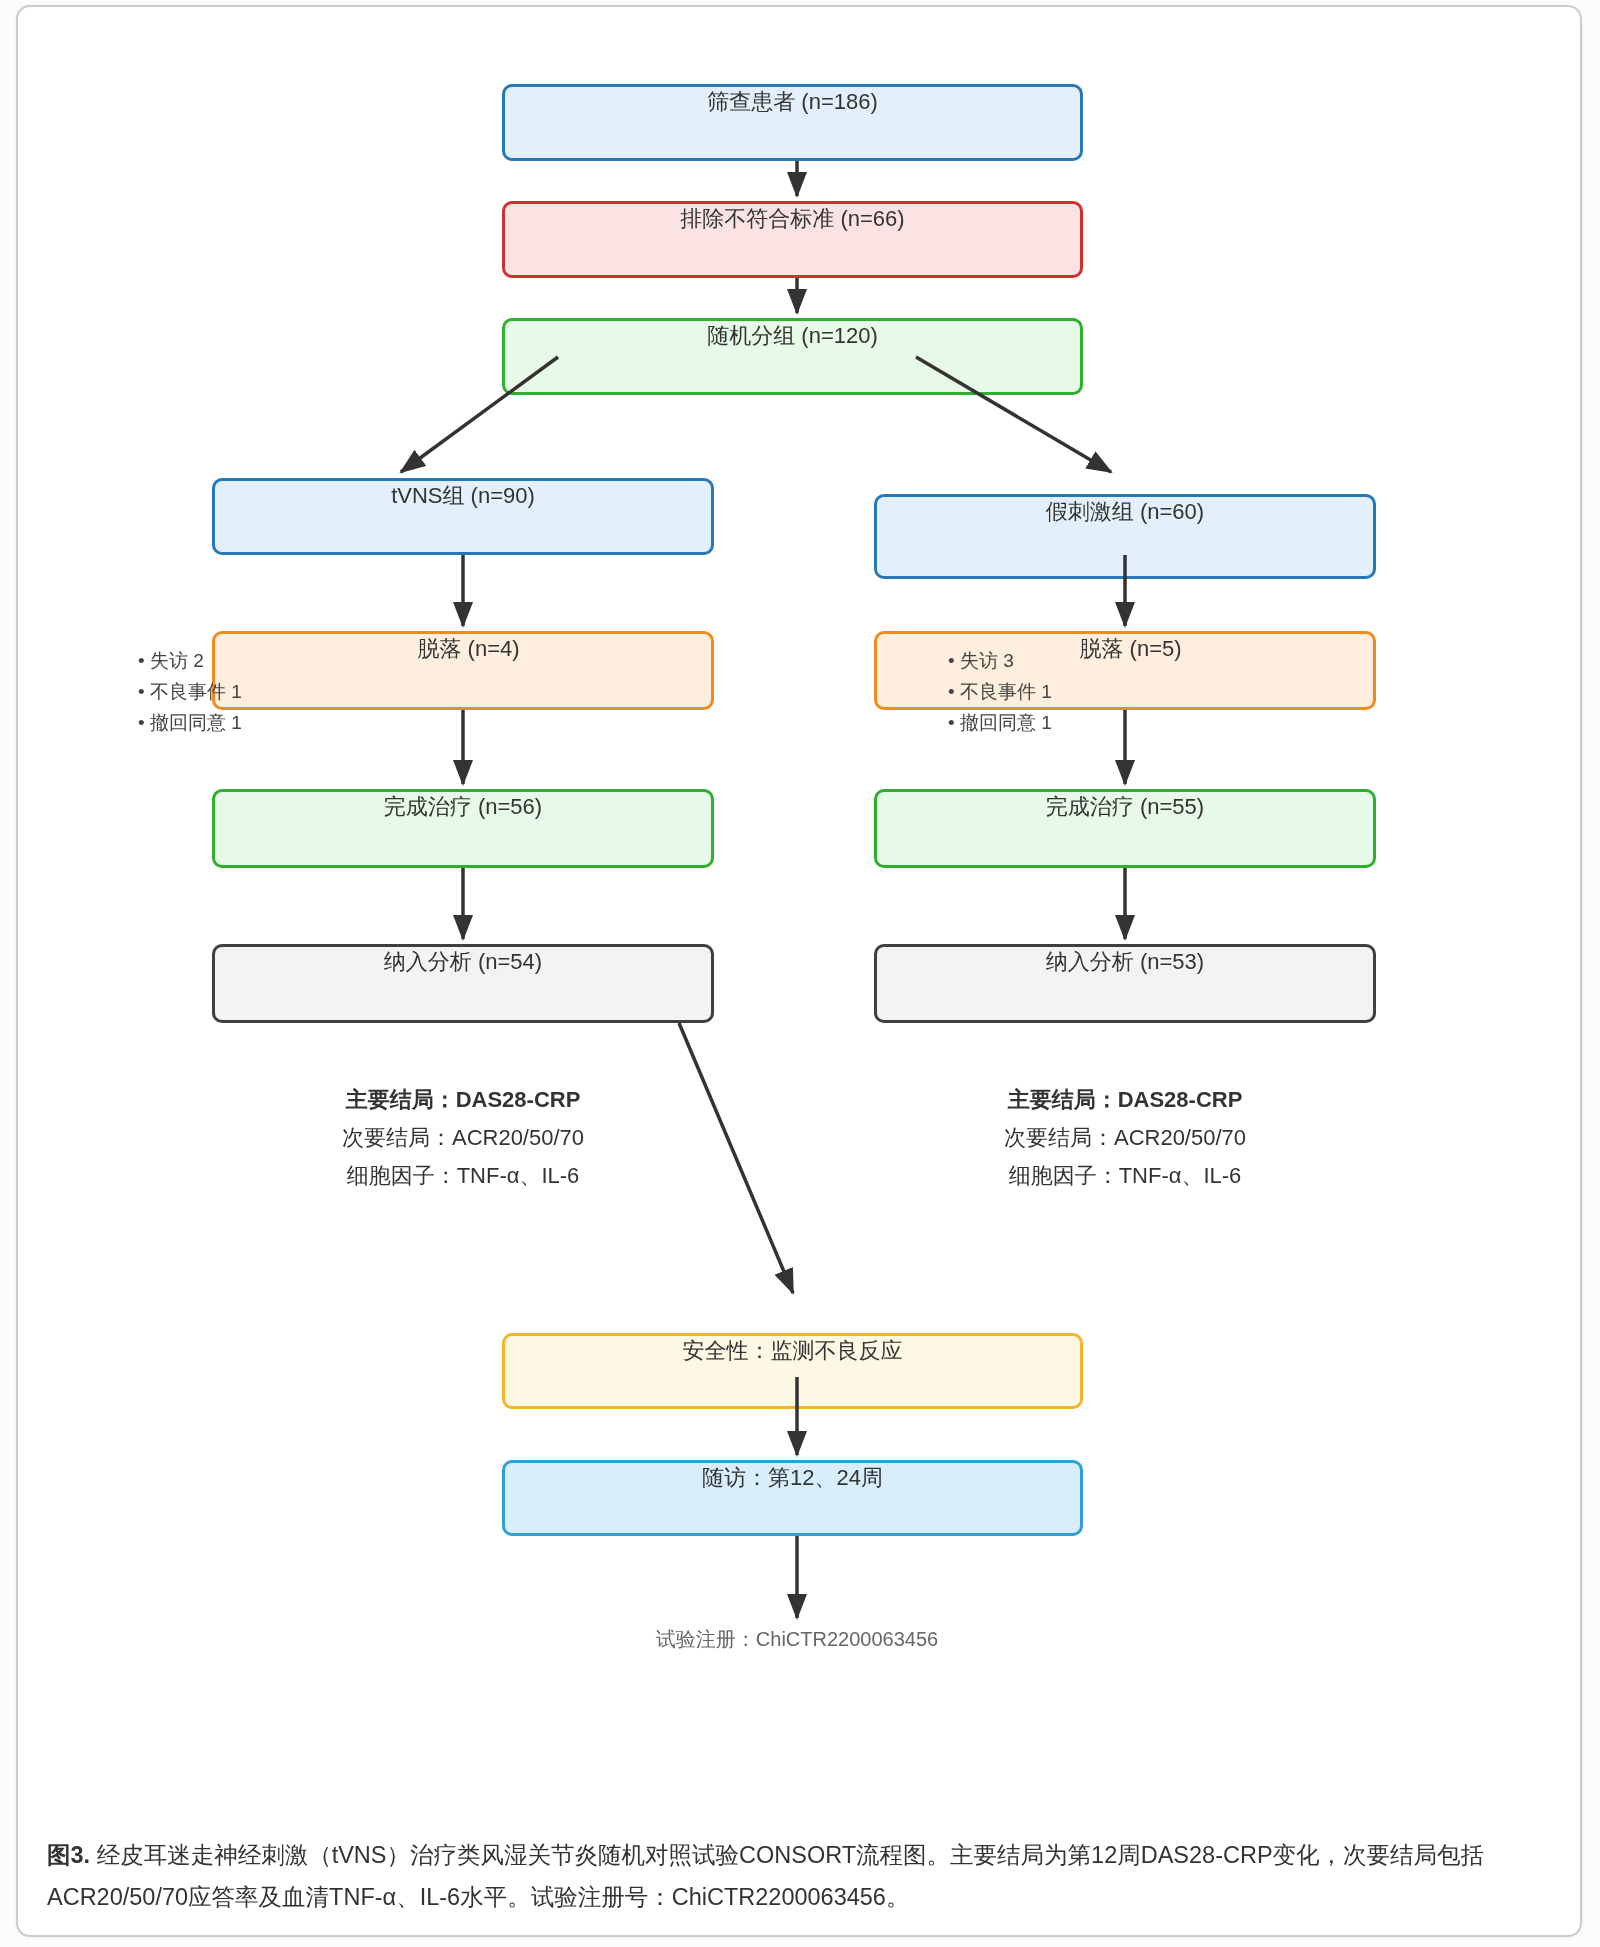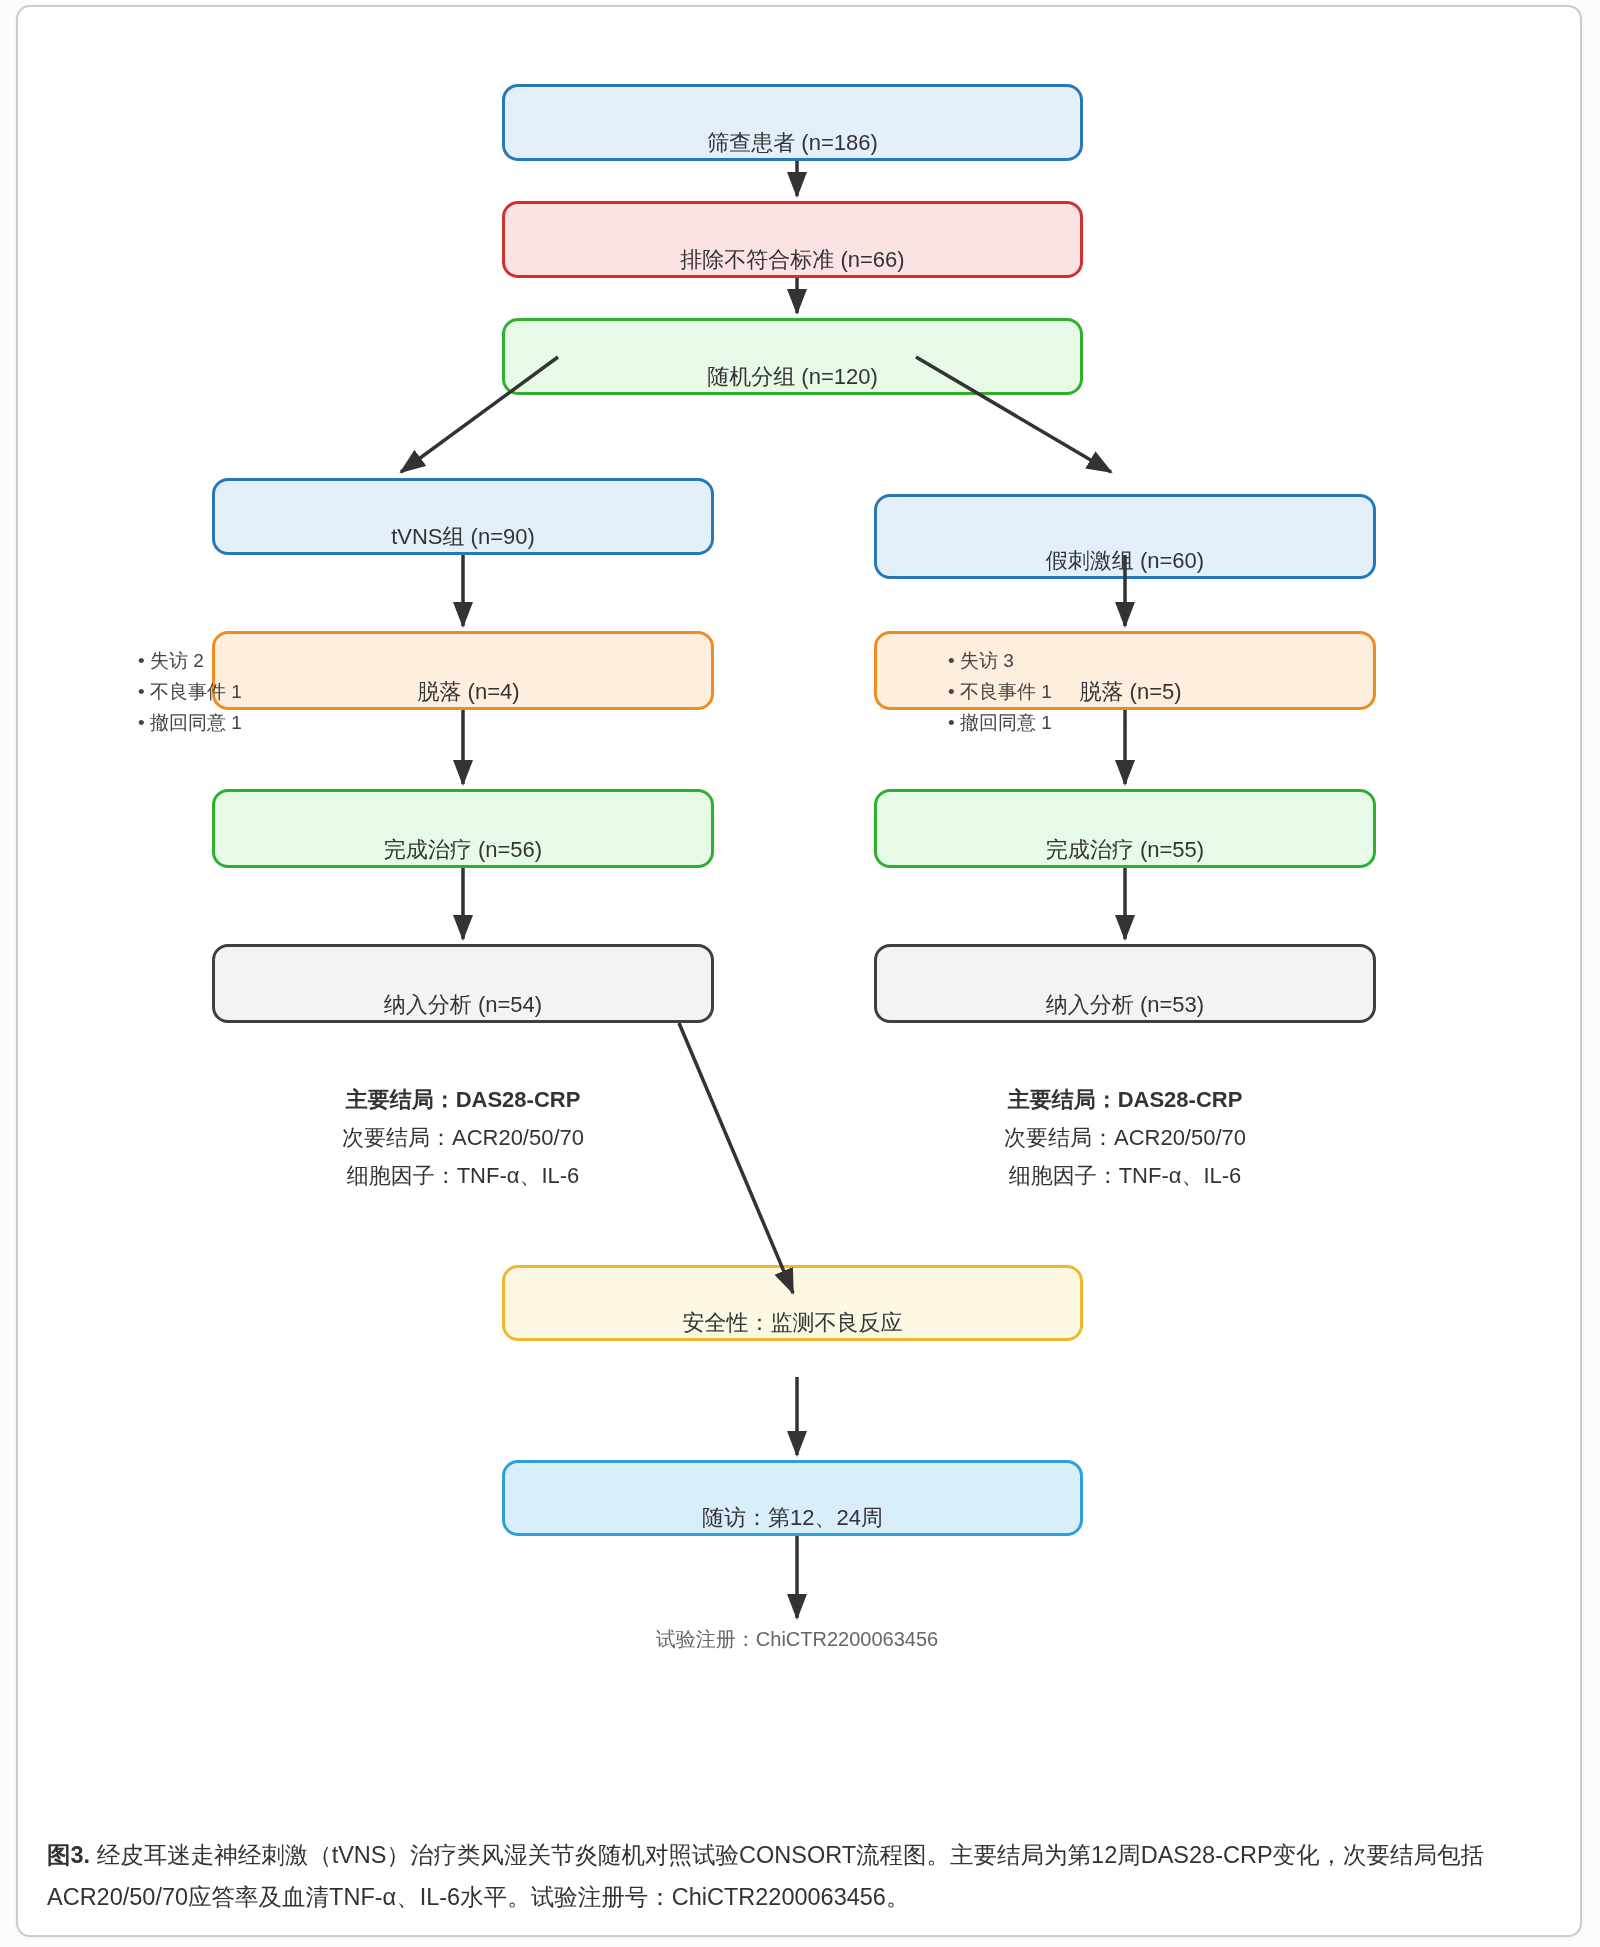--- a/index.html
+++ b/index.html
@@ -6,22 +6,22 @@
   .page{
     position:relative;width:1600px;height:1947px;background:#fcfcfc;overflow:hidden;
     font-family:"Liberation Sans","DejaVu Sans",sans-serif;color:#333;
   }
   .card{
     position:absolute;left:16px;top:5px;width:1566px;height:1932px;
     background:#ffffff;border:2px solid #cccccc;border-radius:14px;
     box-shadow:0 1px 4px rgba(0,0,0,.05);z-index:1;box-sizing:border-box;
   }
   .box{
-    position:absolute;box-sizing:border-box;border-radius:16px;border:3.5px solid;
-    display:flex;align-items:flex-end;justify-content:center;
+    position:absolute;box-sizing:border-box;border-radius:10px;border:3.5px solid;
+    display:flex;align-items:flex-start;justify-content:center;
     font-size:22px;color:#333;z-index:3;text-align:center;
   }
   .c-blue  {background:#e3f0fb;border-color:#2878b8;}
   .c-red   {background:#fbe3e4;border-color:#d22f2f;}
   .c-green {background:#e7f9e7;border-color:#2eaf2e;}
   .c-orange{background:#fdeedd;border-color:#ef8b1f;padding-left:11px;}
   .c-gray  {background:#f3f3f3;border-color:#3f3f3f;}
   .c-yellow{background:#fdf8e3;border-color:#f2b52b;}
   .c-blue2 {background:#d9eefb;border-color:#2d9fd9;}
   .arrows{position:absolute;left:0;top:0;z-index:4;}
@@ -76,21 +76,21 @@
   </div>
 
   <div class="box c-gray" style="left:212px;top:944px;width:502px;height:79px">
     <span>纳入分析 (n=54)</span>
   </div>
 
   <div class="box c-gray" style="left:874px;top:944px;width:502px;height:79px">
     <span>纳入分析 (n=53)</span>
   </div>
 
-  <div class="box c-yellow" style="left:502px;top:1265px;width:581px;height:76px">
+  <div class="box c-yellow" style="left:502px;top:1333px;width:581px;height:76px">
     <span>安全性：监测不良反应</span>
   </div>
 
   <div class="box c-blue2" style="left:502px;top:1460px;width:581px;height:76px">
     <span>随访：第12、24周</span>
   </div>
 
   <div class="bullets" style="left:138px;top:645px">
     <div class="reason">失访 2</div>
     <div class="reason">不良事件 1</div>

